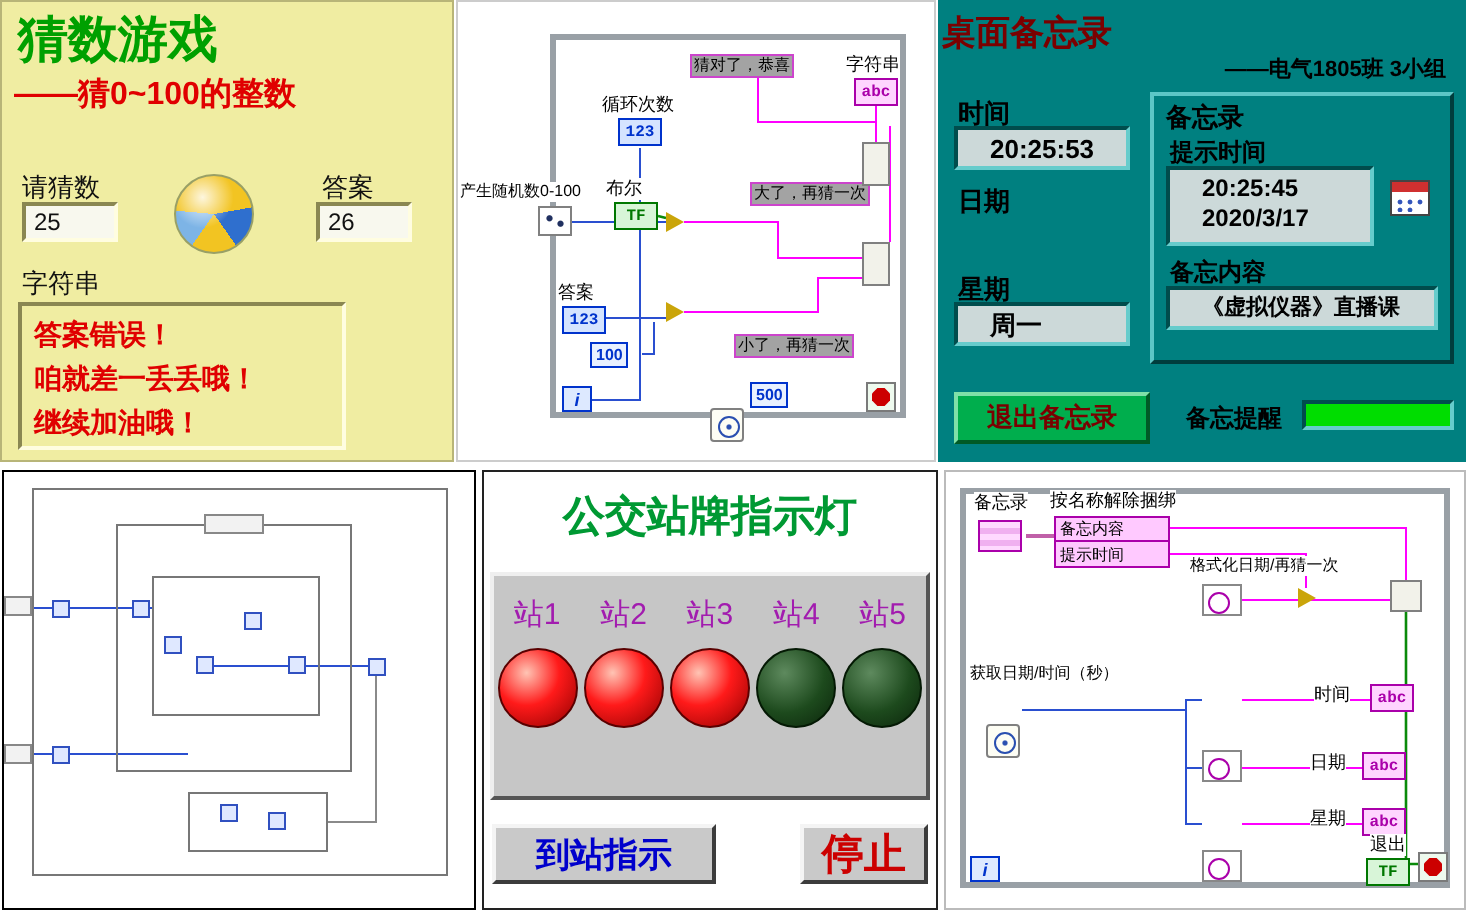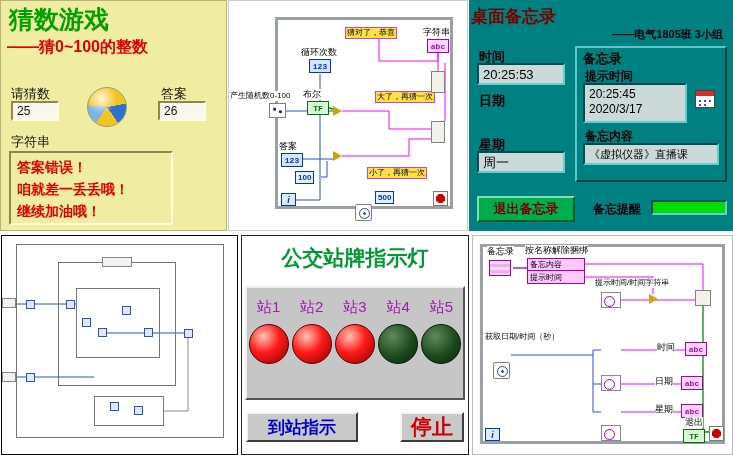--- a/index.html
+++ b/index.html
@@ -19,21 +19,21 @@
 .globe{left:86px;top:86px;width:40px;height:40px;border-radius:50%;border:1px solid #99a066;
  background:radial-gradient(circle at 35% 28%,rgba(255,255,255,.85),rgba(255,255,255,0) 42%),
  conic-gradient(#f2c422 0 80deg,#2f6fce 80deg 145deg,#f2c422 145deg 215deg,#7db4e6 215deg 275deg,#f2c422 275deg 360deg)}
 .gg-msgbox{left:8px;top:150px;width:164px;height:74px;padding:3px 6px;font-size:14px;font-weight:bold;color:var(--alert-red,#e00000);line-height:22px;background:var(--panel-yellow,#f0eda2)}
 
 
 .diag{background:#fff}
 .loop{border:3px solid #99a0a6}
 .dlabel{font-size:9px;line-height:11px;color:#000;background:#fff}
 .dlabel8{font-size:8px;line-height:10px;color:#000;background:#fff}
-.slabel{font-size:8px;line-height:10px;color:#000;background:#fde047;border:1px solid #cc44cc;padding:0 1px}
+.slabel{font-size:8px;line-height:10px;color:#000;background:#a3a3a3;border:1px solid #cc44cc;padding:0 1px}
 .term{width:22px;height:14px;font-size:8px;font-weight:bold;display:flex;align-items:center;justify-content:center;font-family:Liberation Mono, monospace}
 .term-num{color:#0033cc;border:1px solid #0033cc;background:#d5e4ff}
 .term-str{color:#aa00aa;border:1px solid #aa00aa;background:#ffd5ff}
 .term-bool{color:#007700;border:1px solid #007700;background:#d8f5d8}
 .dconst{font-size:8px;font-weight:bold;color:#0033cc;border:1px solid #0033cc;background:#e9f1ff;padding:0 2px;line-height:11px}
 .iterbox{width:15px;height:13px;border:1px solid #0033cc;background:#dde9ff;color:#0033cc;font-size:9px;font-style:italic;font-weight:bold;display:flex;align-items:center;justify-content:center}
 .stopcond{width:15px;height:15px;border:1px solid #7a7a7a;background:#eefaee;display:flex;align-items:center;justify-content:center}
 .octo{width:9px;height:9px;background:#cc0000;clip-path:polygon(30% 0,70% 0,100% 30%,100% 70%,70% 100%,30% 100%,0 70%,0 30%)}
 .clocknode{width:17px;height:17px;border:1px solid #808080;background:#fdfdf4;border-radius:2px;position:relative}
 .clocknode::after{content:"";position:absolute;left:3px;top:3px;width:9px;height:9px;border:1px solid #2a4fb0;border-radius:50%;background:radial-gradient(circle,#2a4fb0 1px,rgba(0,0,0,0) 1.6px)}
@@ -47,21 +47,21 @@
 .w-green{stroke:#0a8a0a;stroke-width:1.3;fill:none}
 .w-brown{stroke:#c060a8;stroke-width:2;fill:none}
 .w-gray{stroke:#8a8a8a;stroke-width:1;fill:none}
 #p-gdiag{left:228px;top:0;width:240px;height:231px;border:1px solid #ccc}
 
 
 #p-memo{left:469px;top:0;width:264px;height:231px;background:var(--teal-bg,#008080)}
 .memo-title{left:2px;top:5px;width:100%;font-size:17px;font-weight:bold;color:var(--maroon,#7a0000)}
 .memo-sub{right:10px;top:27px;font-size:11px;font-weight:bold;color:#000}
 .memo-label{font-size:13px;font-weight:bold;color:#000}
-.tdisp{background:var(--display-bg,#ccd9d9);color:#000;font-weight:normal;font-size:13px;padding:2px 4px;line-height:15px}
+.tdisp{background:var(--display-bg,#ccd9d9);color:#000;font-weight:bold;font-size:13px;padding:2px 16px;line-height:15px}
 .sunken-t{border-top:2px solid #004d4d;border-left:2px solid #004d4d;border-bottom:2px solid #66cccc;border-right:2px solid #66cccc}
 .raised-t{border-top:2px solid #5cc7c7;border-left:2px solid #5cc7c7;border-bottom:2px solid #003d3d;border-right:2px solid #003d3d}
 .exit-btn{left:8px;top:196px;width:98px;height:26px;background:var(--button-green,#00ae4d);color:var(--maroon,#7a0000);font-size:13px;font-weight:bold;display:flex;align-items:center;justify-content:center;border-top:2px solid #7fe0a8;border-left:2px solid #7fe0a8;border-bottom:2px solid #005a26;border-right:2px solid #005a26;cursor:pointer}
 .progress{left:182px;top:200px;width:76px;height:15px;background:#9ad89a}
 .progress-fill{width:100%;height:100%;background:var(--progress-green,#00dd00)}
 .cal{width:20px;height:18px;background:#fff;border:1px solid #444;position:relative;cursor:pointer}
 .cal::before{content:"";position:absolute;left:0;top:0;right:0;height:5px;background:#d03030}
 .cal::after{content:"";position:absolute;left:2px;top:8px;width:14px;height:7px;background-image:radial-gradient(circle at 2px 2px,#3355bb 1px,rgba(0,0,0,0) 1.4px),radial-gradient(circle at 7px 2px,#3355bb 1px,rgba(0,0,0,0) 1.4px),radial-gradient(circle at 12px 2px,#3355bb 1px,rgba(0,0,0,0) 1.4px),radial-gradient(circle at 2px 6px,#3355bb 1px,rgba(0,0,0,0) 1.4px),radial-gradient(circle at 7px 6px,#3355bb 1px,rgba(0,0,0,0) 1.4px)}
 
 
@@ -240,21 +240,21 @@
       <polyline class="w-mag" points="148,114 212,114"></polyline>
       <polyline class="w-mag" points="148,148 208,148"></polyline>
       <polyline class="w-mag" points="148,176 208,176"></polyline>
     </svg>
     <div class="abs loop" style="left:7px;top:8px;width:245px;height:200px"></div>
     <div class="abs dlabel nw" style="left:14px;top:10px">备忘录</div>
     <div class="abs cluster" style="left:16px;top:24px"></div>
     <div class="abs dlabel nw" style="left:52px;top:9px">按名称解除捆绑</div>
     <div class="abs unb-row nw" style="left:54px;top:22px">备忘内容</div>
     <div class="abs unb-row second nw" style="left:54px;top:35px">提示时间</div>
-    <div class="abs dlabel8 nw" style="left:122px;top:42px">提示时间/时间字符串</div>
+    <div class="abs dlabel8 nw" style="left:122px;top:42px">格式化日期/再猜一次</div>
     <div class="abs fmt" style="left:128px;top:56px"></div>
     <div class="abs tri" style="left:176px;top:58px"></div>
     <div class="abs gnode" style="left:222px;top:54px;width:16px;height:16px"></div>
     <div class="abs dlabel8 nw" style="left:12px;top:96px">获取日期/时间（秒）</div>
     <div class="abs clocknode" style="left:20px;top:110px"></div>
     <div class="abs fmt" style="left:128px;top:106px"></div>
     <div class="abs fmt" style="left:128px;top:140px"></div>
 
     <div class="abs dlabel nw" style="left:184px;top:106px">时间</div>
     <div class="abs term term-str" style="left:212px;top:106px">abc</div>

